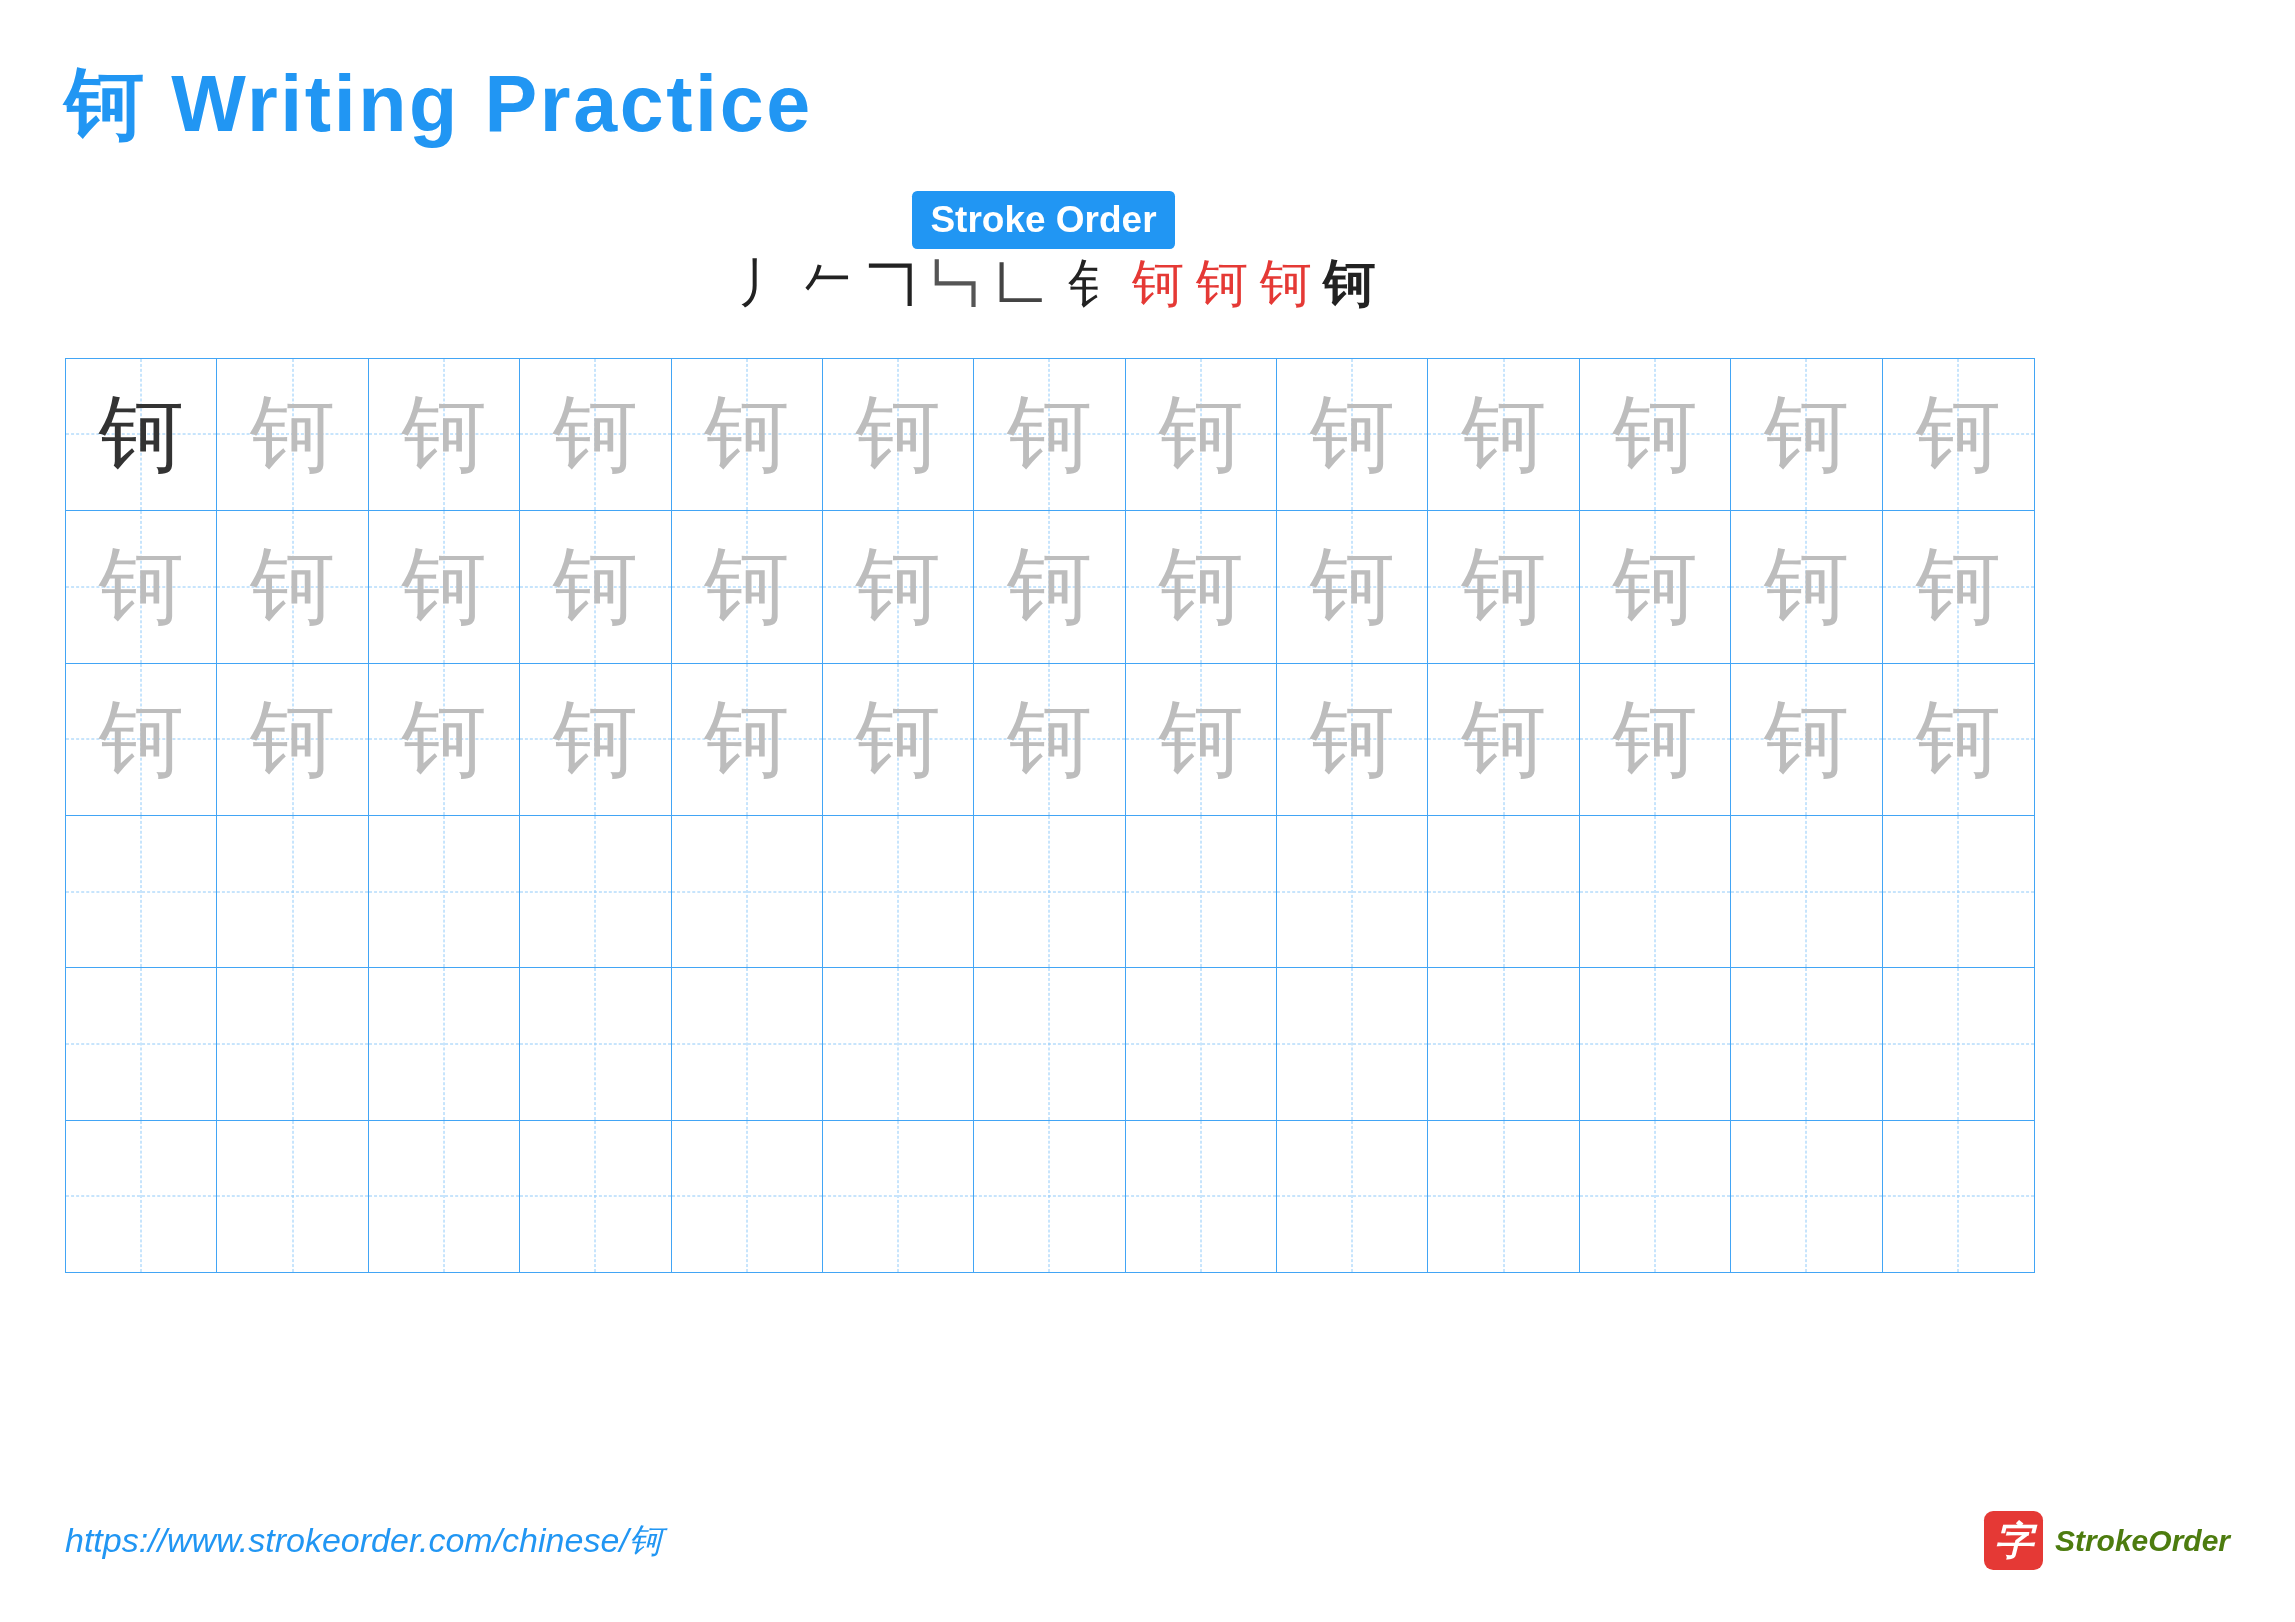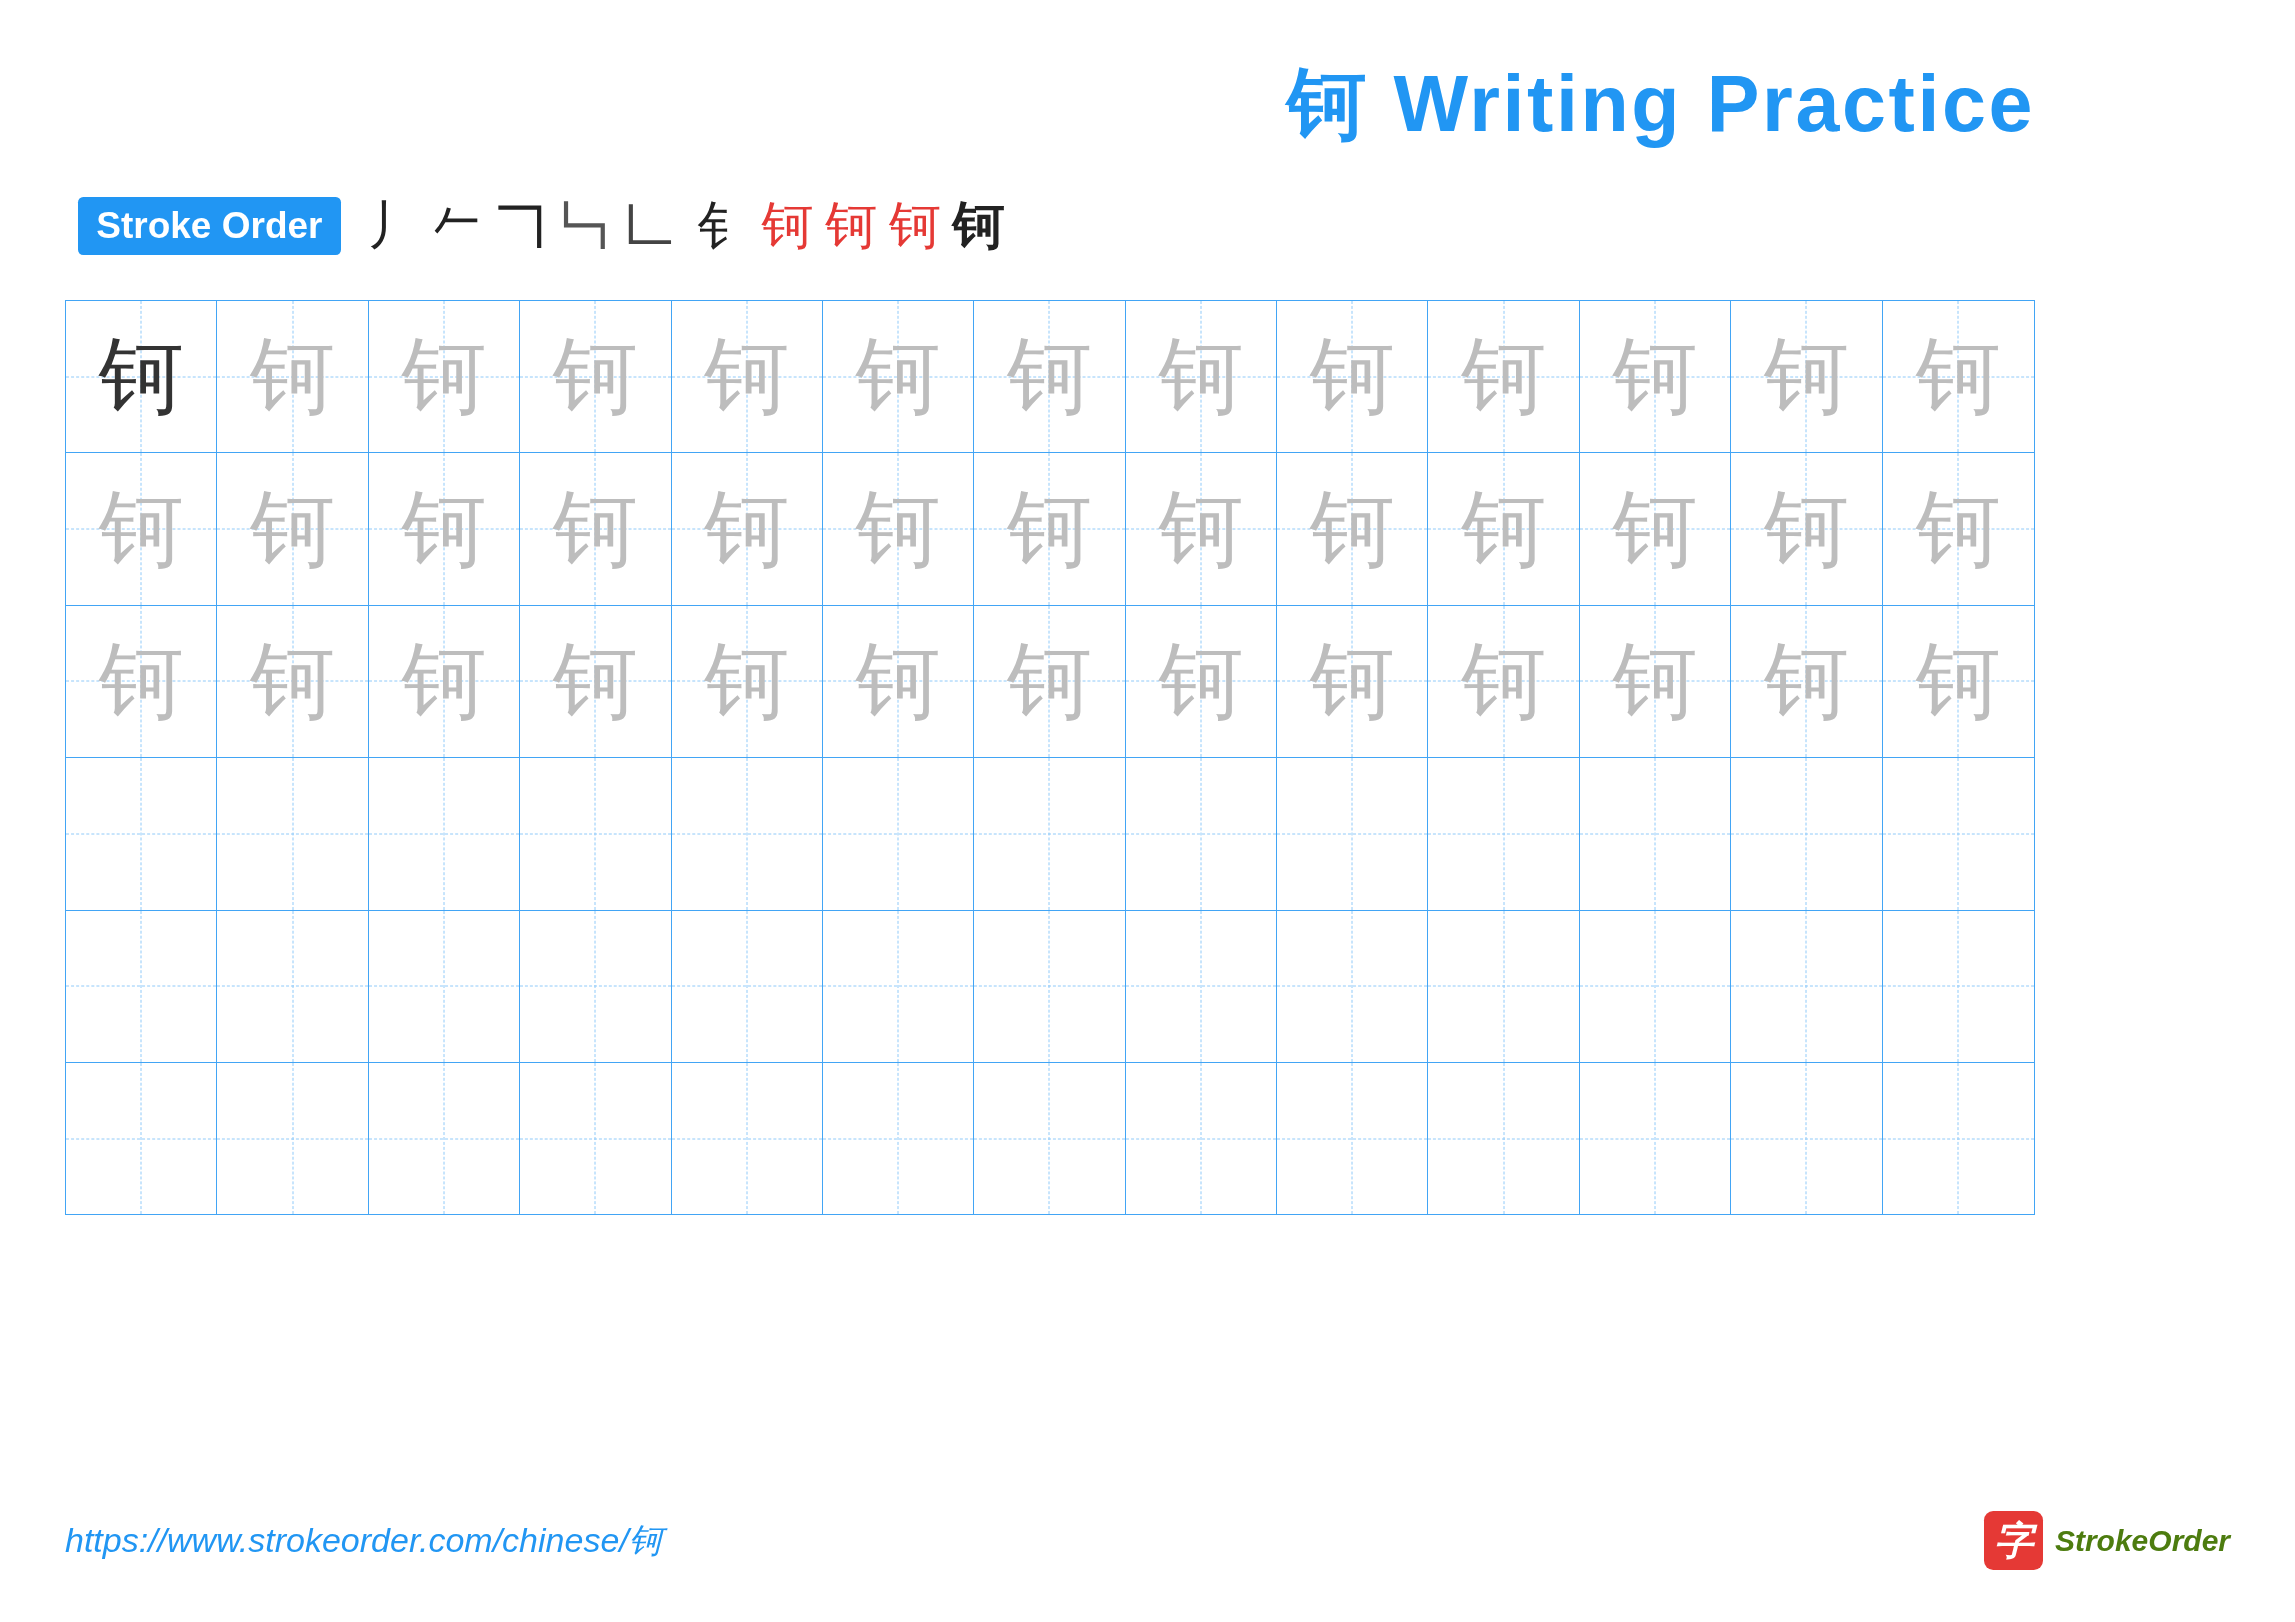--- a/index.html
+++ b/index.html
@@ -12,38 +12,39 @@
       overflow: hidden;
     }
 
     .page {
       width: 2100px;
       height: 1622px;
       background: white;
       padding: 52px 65px;
       display: flex;
       flex-direction: column;
-      align-items: flex-end;
+      align-items: flex-start;
     }
 
     .title {
       font-size: 79px;
       color: #2196F3;
       font-weight: bold;
       margin-bottom: 33px;
       text-align: center;
       letter-spacing: 2.6px;
     }
 
     .stroke-order-row {
       display: flex;
       align-items: center;
       width: 100%;
       margin-bottom: 39px;
       padding-left: 13px;
+      flex-direction: column;
     }
 
     .stroke-order-badge {
       background: #2196F3;
       color: white;
       padding: 7.9px 18.3px;
       border-radius: 5.2px;
       font-size: 37px;
       font-weight: bold;
       margin-right: 26px;

